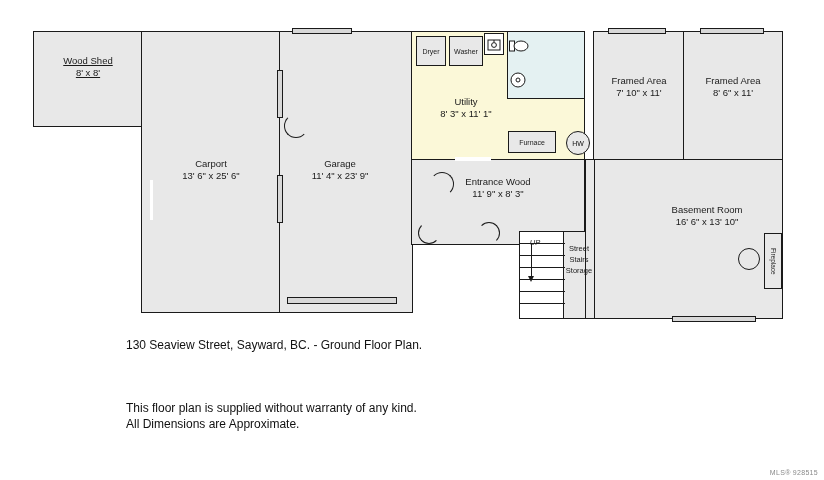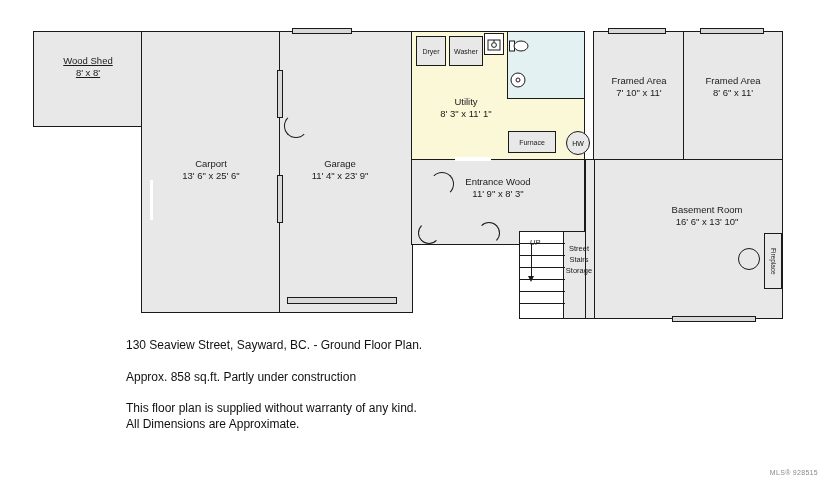--- a/index.html
+++ b/index.html
@@ -282,23 +282,20 @@
 
   <div class="label small" style="left:563px; top:243px; width:32px; line-height:11px;">
     <span class="name">Street</span>
     <span class="name">Stairs</span>
     <span class="name">Storage</span>
   </div>
 
   <div class="notes" style="left:126px; top:338px;">
     <span>130 Seaview Street, Sayward, BC. - Ground Floor Plan.</span>
   </div>
-  <div class="notes" style="left:126px; top:370px;">
-    <span>Approx. 858 sq.ft. Partly under construction</span>
-  </div>
   <div class="notes" style="left:126px; top:401px;">
     <span>This floor plan is supplied without warranty of any kind.</span>
   </div>
   <div class="notes" style="left:126px; top:417px;">
     <span>All Dimensions are Approximate.</span>
   </div>
 
   <div class="mls">
     <span>MLS® 928515</span>
   </div>

